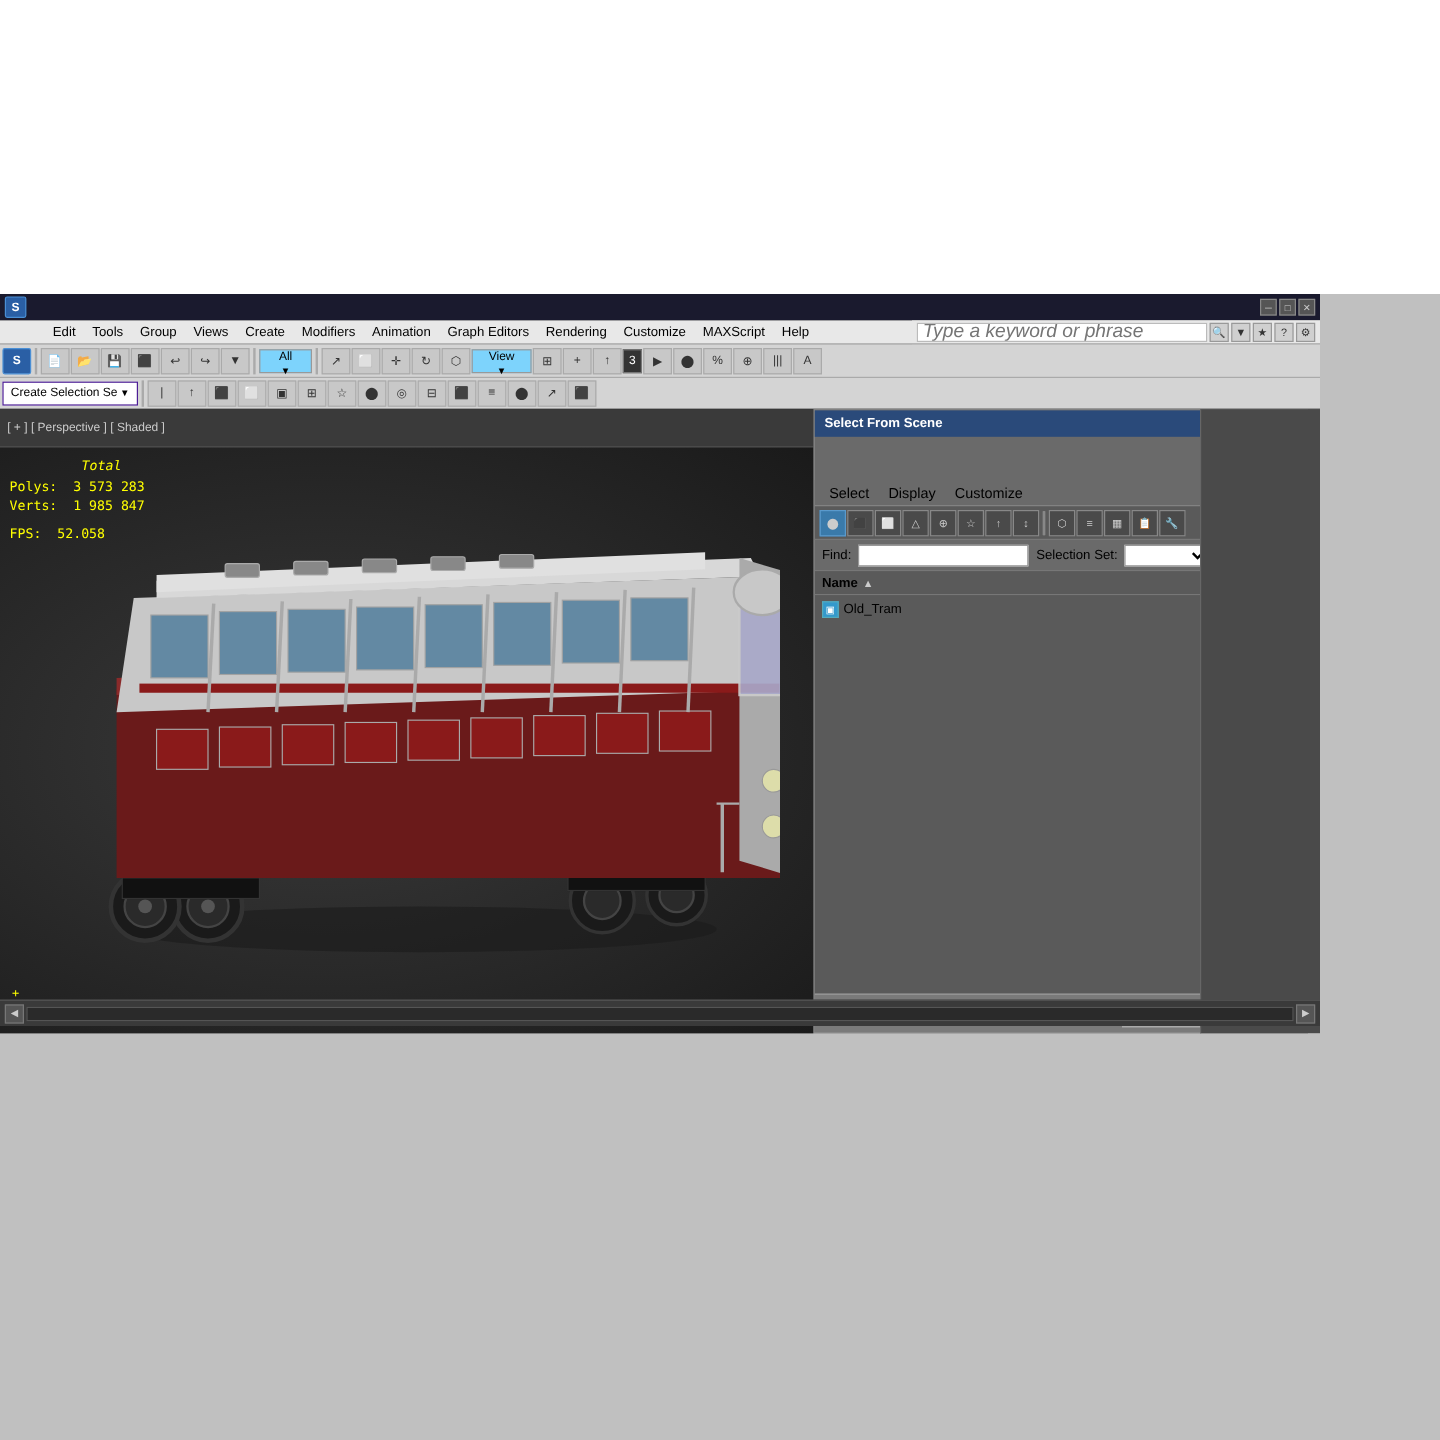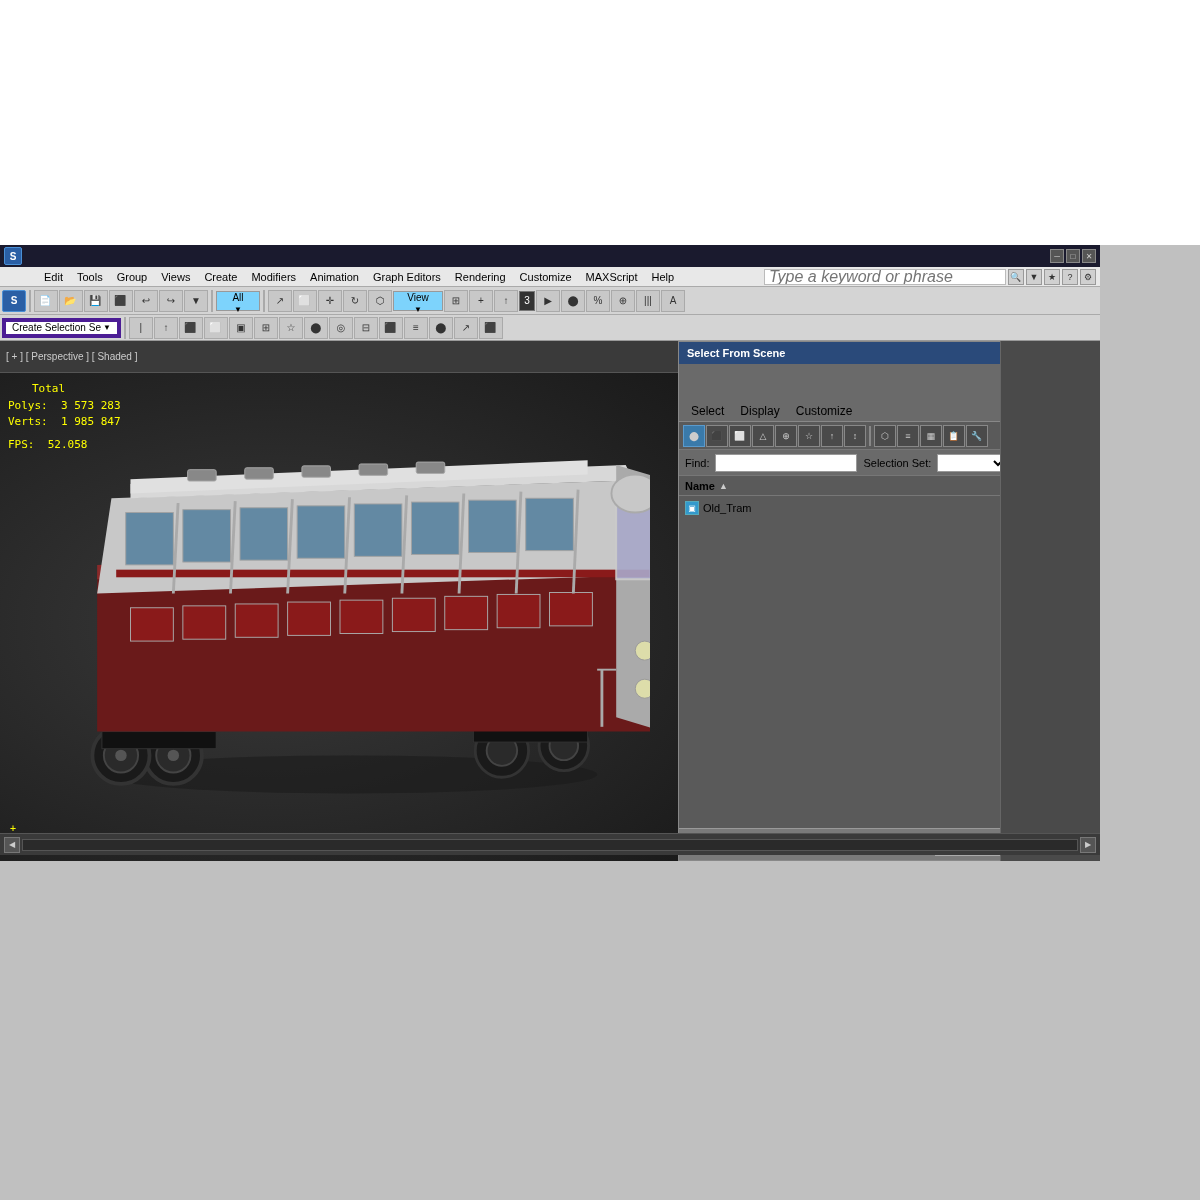--- a/index.html
+++ b/index.html
@@ -138,21 +138,21 @@
       display: flex;
       align-items: center;
       gap: 2px;
       cursor: pointer;
       min-width: 40px;
       flex-direction: column;
     }
     .create-sel-btn {
       height: 20px;
       background: #fff;
-      border: 4px solid #4c1d95;
+      border: 1px solid #4c1d95;
       font-size: 10px;
       padding: 0 6px;
       display: flex;
       align-items: center;
       cursor: pointer;
       min-width: 110px;
       white-space: nowrap;
       justify-content: space-between;
     }
 
@@ -518,21 +518,21 @@
     <div class="tb-btn">⬛</div>
   </div>
 
   <div class="viewport">
     <div class="viewport-header">
       <span>[ + ] [ Perspective ] [ Shaded ]</span>
     </div>
     <div class="viewport-content">
 
       <div class="stats-overlay">
-        <div style="margin-left:24px;">Total</div>
+        <div style="margin-left:60px;font-style:italic;">Total</div>
         <div>
           <span>Polys:</span>&nbsp;&nbsp;<span style="color:#ffff00;">3 573 283</span>
         </div>
         <div>
           <span>Verts:</span>&nbsp;&nbsp;<span style="color:#ffff00;">1 985 847</span>
         </div>
         <div style="margin-top:6px;">
           <span>FPS:</span>&nbsp;&nbsp;<span style="color:#ffff00;">52.058</span>
         </div>
       </div>

